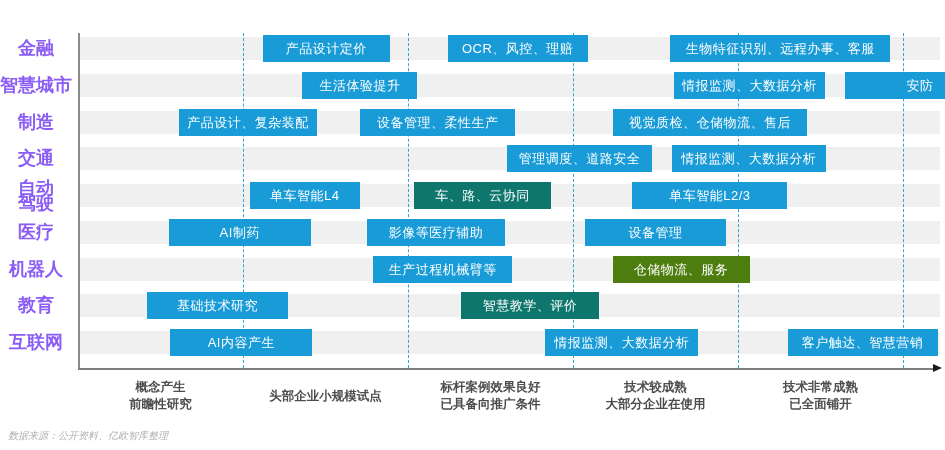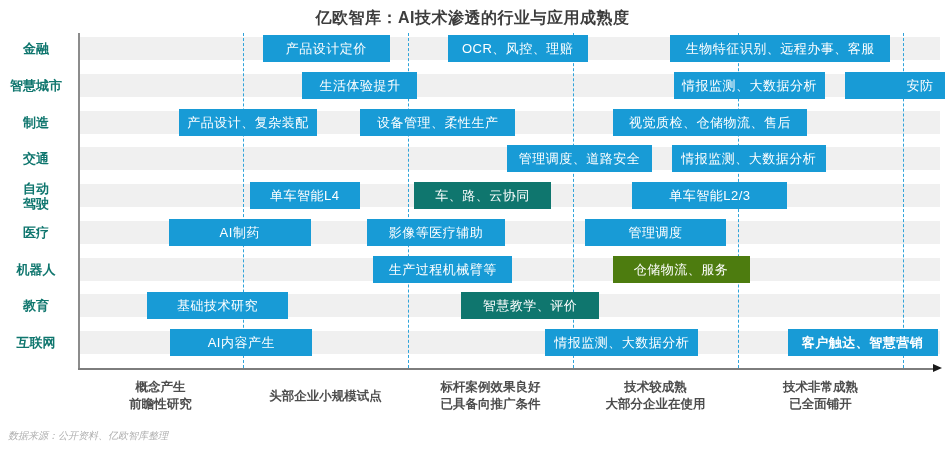--- a/index.html
+++ b/index.html
@@ -7,22 +7,22 @@
     position:relative;width:945px;height:450px;background:#ffffff;overflow:hidden;
     font-family:"Liberation Sans","DejaVu Sans",sans-serif;
   }
   .title{
     position:absolute;top:8px;left:0;width:100%;text-align:center;
     font-size:16px;font-weight:bold;color:#3d3d3d;letter-spacing:.5px;
   }
   .stripe{position:absolute;height:23px;background:#F0F0F0;z-index:0;}
   .rowlabel{
     position:absolute;left:0;width:72px;display:flex;flex-direction:column;
-    justify-content:center;align-items:center;font-size:13px;font-weight:bold;
-    color:#0f766e;line-height:15px;z-index:3;
+    justify-content:center;align-items:center;font-size:18px;font-weight:bold;
+    color:#8b5cf6;line-height:15px;z-index:3;
   }
   .vline{position:absolute;width:1.5px;background:#8c8c8c;z-index:1;}
   .dash{position:absolute;width:0;border-left:1.6px dashed #2fa3da;z-index:1;}
   .bar{
     position:absolute;height:27px;background:#189BD6;color:#fff;font-size:13px;
     display:flex;align-items:center;justify-content:center;z-index:2;
     white-space:nowrap;letter-spacing:.5px;
   }
   .axisline{position:absolute;height:1.5px;background:#7d7d7d;z-index:1;}
   .arrowhead{
@@ -35,21 +35,20 @@
     color:#4d4d4d;line-height:17px;text-align:center;
   }
   .source{
     position:absolute;left:8px;top:429px;font-size:10px;font-style:italic;color:#b0b0b0;
   }
 </style>
 </head>
 <body>
 
 <div id="canvas">
-  <div class="title">亿欧智库：AI技术渗透的行业与应用成熟度</div>
   <div id="plot">
       <div class="stripe" style="left: 78px; top: 37px; width: 862px;"></div>
       <div class="rowlabel" style="top: 33px; height: 31px;">
         <div>金融</div>
       </div>
       <div class="bar" style="left: 262.8px; top: 35px; width: 127px; background: rgb(24, 155, 214);">产品设计定价</div>
       <div class="bar" style="left: 447.6px; top: 35px; width: 140.2px; background: rgb(24, 155, 214);">OCR、风控、理赔</div>
       <div class="bar" style="left: 670.4px; top: 35px; width: 219.5px; background: rgb(24, 155, 214);">生物特征识别、远程办事、客服</div>
       <div class="stripe" style="left: 78px; top: 74px; width: 862px;"></div>
       <div class="rowlabel" style="top: 70px; height: 31px;">
@@ -78,40 +77,40 @@
       </div>
       <div class="bar" style="left: 249.6px; top: 182px; width: 110.5px; background: rgb(24, 155, 214);">单车智能L4</div>
       <div class="bar" style="left: 414px; top: 182px; width: 137px; background: #0f766e;">车、路、云协同</div>
       <div class="bar" style="left: 632.4px; top: 182px; width: 155.1px; background: rgb(24, 155, 214);">单车智能L2/3</div>
       <div class="stripe" style="left: 78px; top: 221px; width: 862px;"></div>
       <div class="rowlabel" style="top: 217px; height: 31px;">
         <div>医疗</div>
       </div>
       <div class="bar" style="left: 168.8px; top: 219px; width: 141.9px; background: rgb(24, 155, 214);">AI制药</div>
       <div class="bar" style="left: 366.8px; top: 219px; width: 138.6px; background: rgb(24, 155, 214);">影像等医疗辅助</div>
-      <div class="bar" style="left: 584.5px; top: 219px; width: 141.9px; background: rgb(24, 155, 214);">管理调度</div>
+      <div class="bar" style="left: 584.5px; top: 219px; width: 141.9px; background: rgb(24, 155, 214);">设备管理</div>
       <div class="stripe" style="left: 78px; top: 258px; width: 862px;"></div>
       <div class="rowlabel" style="top: 254px; height: 31px;">
         <div>机器人</div>
       </div>
       <div class="bar" style="left: 373.4px; top: 256px; width: 138.6px; background: rgb(24, 155, 214);">生产过程机械臂等</div>
       <div class="bar" style="left: 612.6px; top: 256px; width: 137px; background: #4d7c0f;">仓储物流、服务</div>
       <div class="stripe" style="left: 78px; top: 294px; width: 862px;"></div>
       <div class="rowlabel" style="top: 290px; height: 31px;">
         <div>教育</div>
       </div>
       <div class="bar" style="left: 147.3px; top: 292px; width: 140.3px; background: rgb(24, 155, 214);">基础技术研究</div>
       <div class="bar" style="left: 460.8px; top: 292px; width: 138.6px; background: #0f766e;">智慧教学、评价</div>
       <div class="stripe" style="left: 78px; top: 331px; width: 862px;"></div>
       <div class="rowlabel" style="top: 327px; height: 31px;">
         <div>互联网</div>
       </div>
       <div class="bar" style="left: 170.4px; top: 329px; width: 141.9px; background: rgb(24, 155, 214);">AI内容产生</div>
       <div class="bar" style="left: 545px; top: 329px; width: 153.4px; background: rgb(24, 155, 214);">情报监测、大数据分析</div>
-      <div class="bar" style="left: 787.5px; top: 329px; width: 150.2px; background: rgb(24, 155, 214); font-weight: bold;">客户触达、智慧营销</div>
+      <div class="bar" style="left: 787.5px; top: 329px; width: 150.2px; background: rgb(24, 155, 214);">客户触达、智慧营销</div>
       <div class="vline" style="left: 78px; top: 33px; height: 335px;"></div>
       <div class="dash" style="left: 243px; top: 33px; height: 335px; border-left-color: rgb(47, 163, 218);"></div>
       <div class="dash" style="left: 408px; top: 33px; height: 335px; border-left-color: rgb(47, 163, 218);"></div>
       <div class="dash" style="left: 573px; top: 33px; height: 335px; border-left-color: rgb(47, 163, 218);"></div>
       <div class="dash" style="left: 738px; top: 33px; height: 335px; border-left-color: rgb(47, 163, 218);"></div>
       <div class="dash" style="left: 903px; top: 33px; height: 335px; border-left-color: rgb(47, 163, 218);"></div>
       <div class="axisline" style="left: 78px; top: 368px; width: 856px;"></div>
       <div class="arrowhead" style="left: 933px; top: 364.2px;"></div>
       <div class="stageLabel" style="left: 70.5px; top: 376px;">
         <div>概念产生</div>

